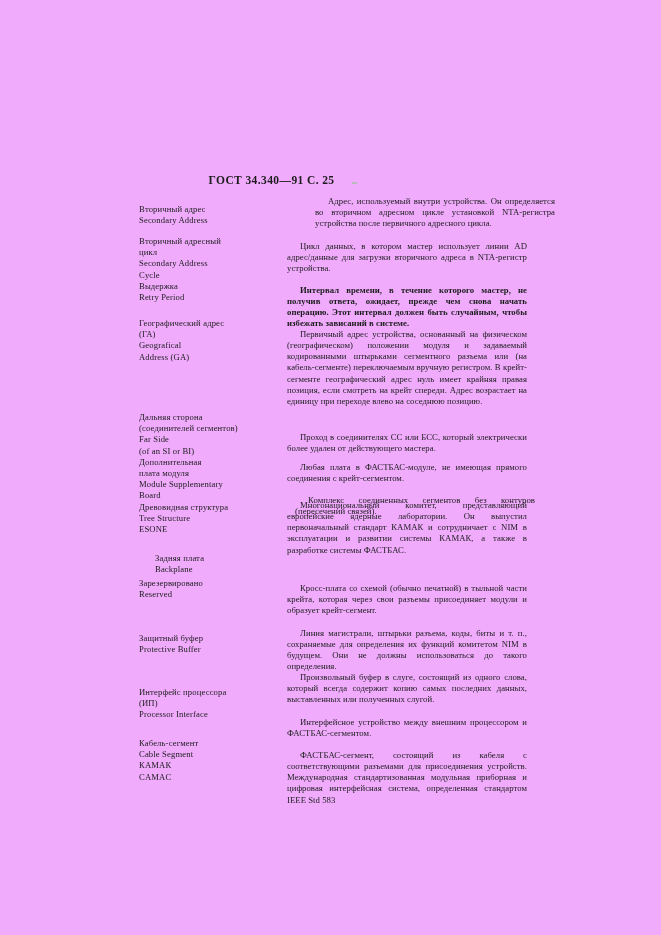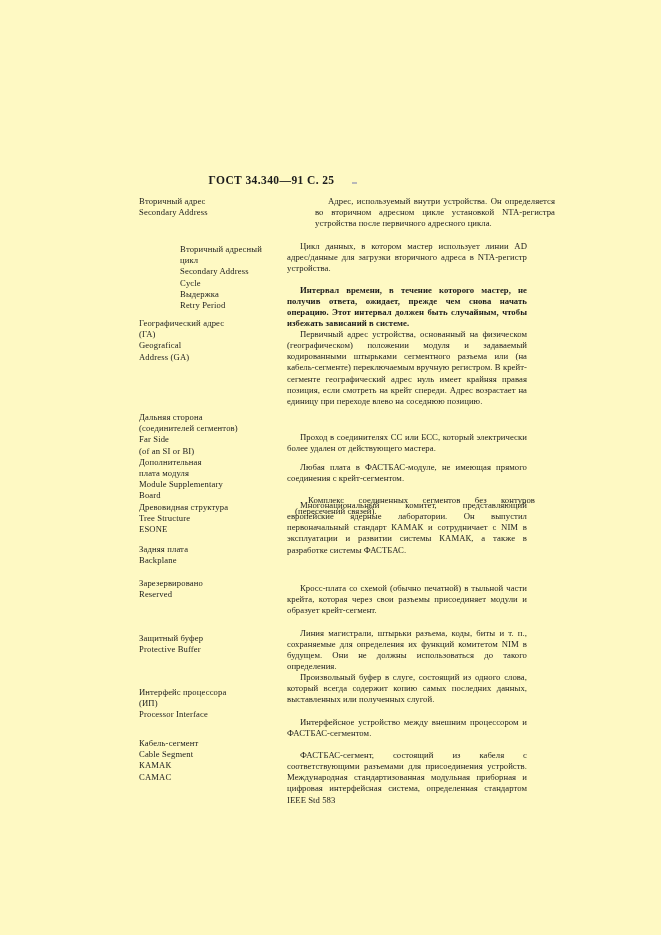--- a/index.html
+++ b/index.html
@@ -4,21 +4,21 @@
 <style>
   html, body {
     margin: 0;
     padding: 0;
     background: #ffffff;
   }
   .page {
     position: relative;
     width: 661px;
     height: 935px;
-    background: #fef9c3;
+    background: #f0abfc;
     font-family: "Liberation Serif", "DejaVu Serif", serif;
     color: #1c1c1c;
     overflow: hidden;
   }
   .header {
     position: absolute;
     top: 174px;
     left: 0;
     width: 661px;
     text-align: center;
@@ -94,44 +94,44 @@
 <body>
 
 <div class="page">
 
   <div class="header">ГОСТ 34.340—91 С. 25</div>
   <div class="speck"></div>
 
   <div class="content">
     <div class="glossary">
       <div class="term-col">
-          <div class="term" style="top: 0px;">Вторичный адрес
+          <div class="term" style="top: 8px;">Вторичный адрес
 Secondary Address</div>
-          <div class="term" style="top: 48px; margin-left: 41px;">Вторичный адресный
+          <div class="term" style="top: 40px;">Вторичный адресный
 цикл
 Secondary Address
 Cycle
 Выдержка
 Retry Period</div>
           <div class="term" style="top: 122px;">Географический адрес
 (ГА)
 Geografical
 Address (GA)</div>
           <div class="term" style="top: 216px;">Дальняя сторона
 (соединителей сегментов)
 Far Side
 (of an SI or BI)
 Дополнительная
 плата модуля
 Module Supplementary
 Board
 Древовидная структура
 Tree Structure
 ESONE</div>
-          <div class="term" style="top: 348px;">Задняя плата
+          <div class="term" style="top: 357px; margin-left: 16px;">Задняя плата
 Backplane</div>
           <div class="term" style="top: 382px;">Зарезервировано
 Reserved</div>
           <div class="term" style="top: 437px;">Защитный буфер
 Protective Buffer</div>
           <div class="term" style="top: 479px; margin-top: 12px;">Интерфейс процессора
 (ИП)
 Processor Interface</div>
           <div class="term" style="top: 542px;">Кабель-сегмент
 Cable Segment

